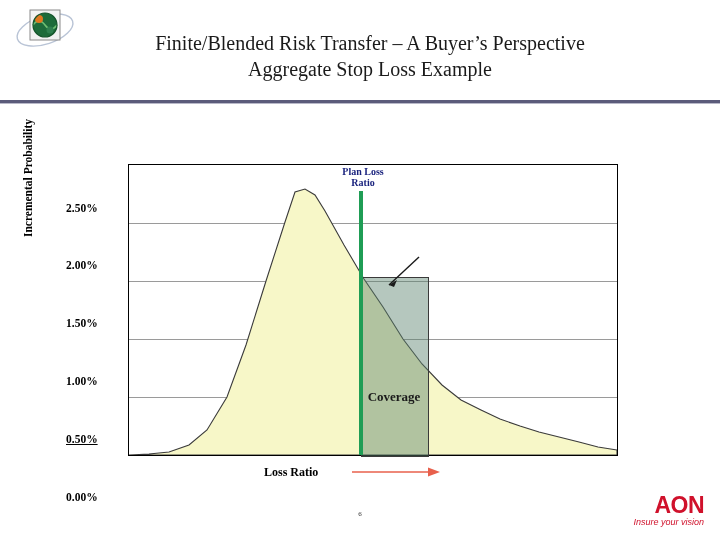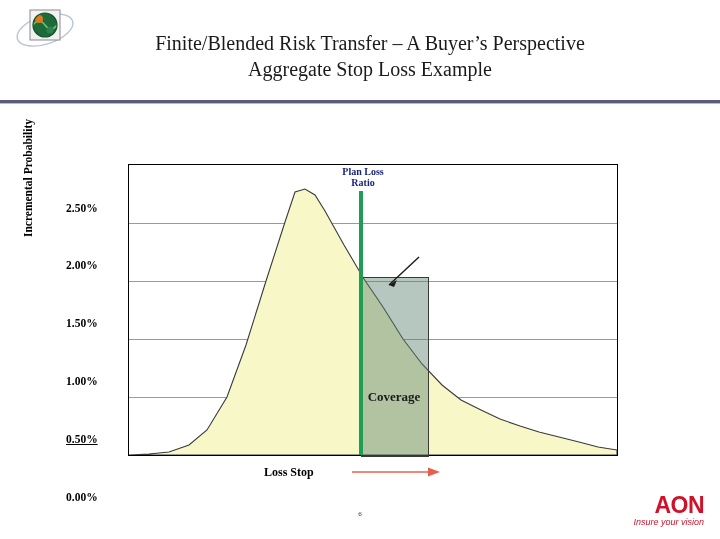--- a/index.html
+++ b/index.html
@@ -106,21 +106,21 @@
         <polygon points="10,32 18,27 15,34" fill="#1a1a1a"></polygon>
       </svg>
 
     </div>
 
     <div id="plan-label" style="left:318px;top:46px;width:90px;">
       <div>Plan Loss</div>
       <div>Ratio</div>
     </div>
 
-    <div id="xaxis-label" style="left:264px;top:345px;">Loss Stop</div>
+    <div id="xaxis-label" style="left:264px;top:345px;">Loss Ratio</div>
     <svg id="x-arrow" style="left:352px;top:346px;width:88px;" viewBox="0 0 88 12">
       <line x1="0" y1="6" x2="78" y2="6" stroke="#e8604c" stroke-width="1.6"></line>
       <polygon points="88,6 76,1.5 76,10.5" fill="#e8604c"></polygon>
     </svg>
   </div>
 
   <div id="page-num">6</div>
   <div id="aon-logo">
     <div id="aon-word">AON</div>
     <div id="aon-tag">Insure your vision</div>

